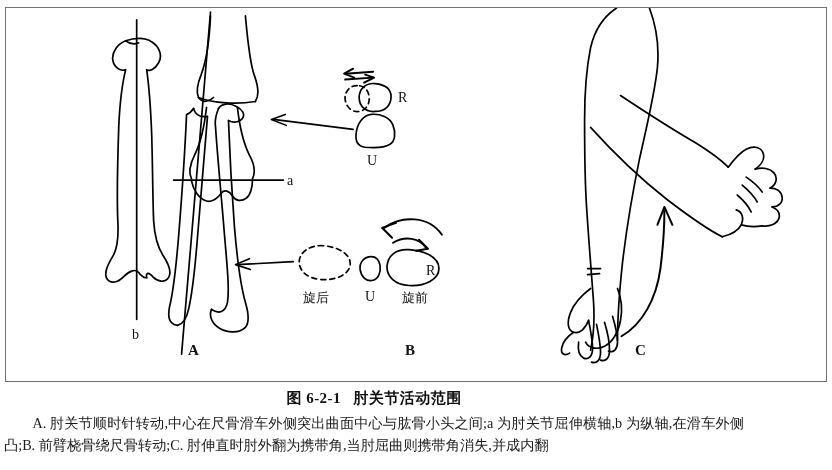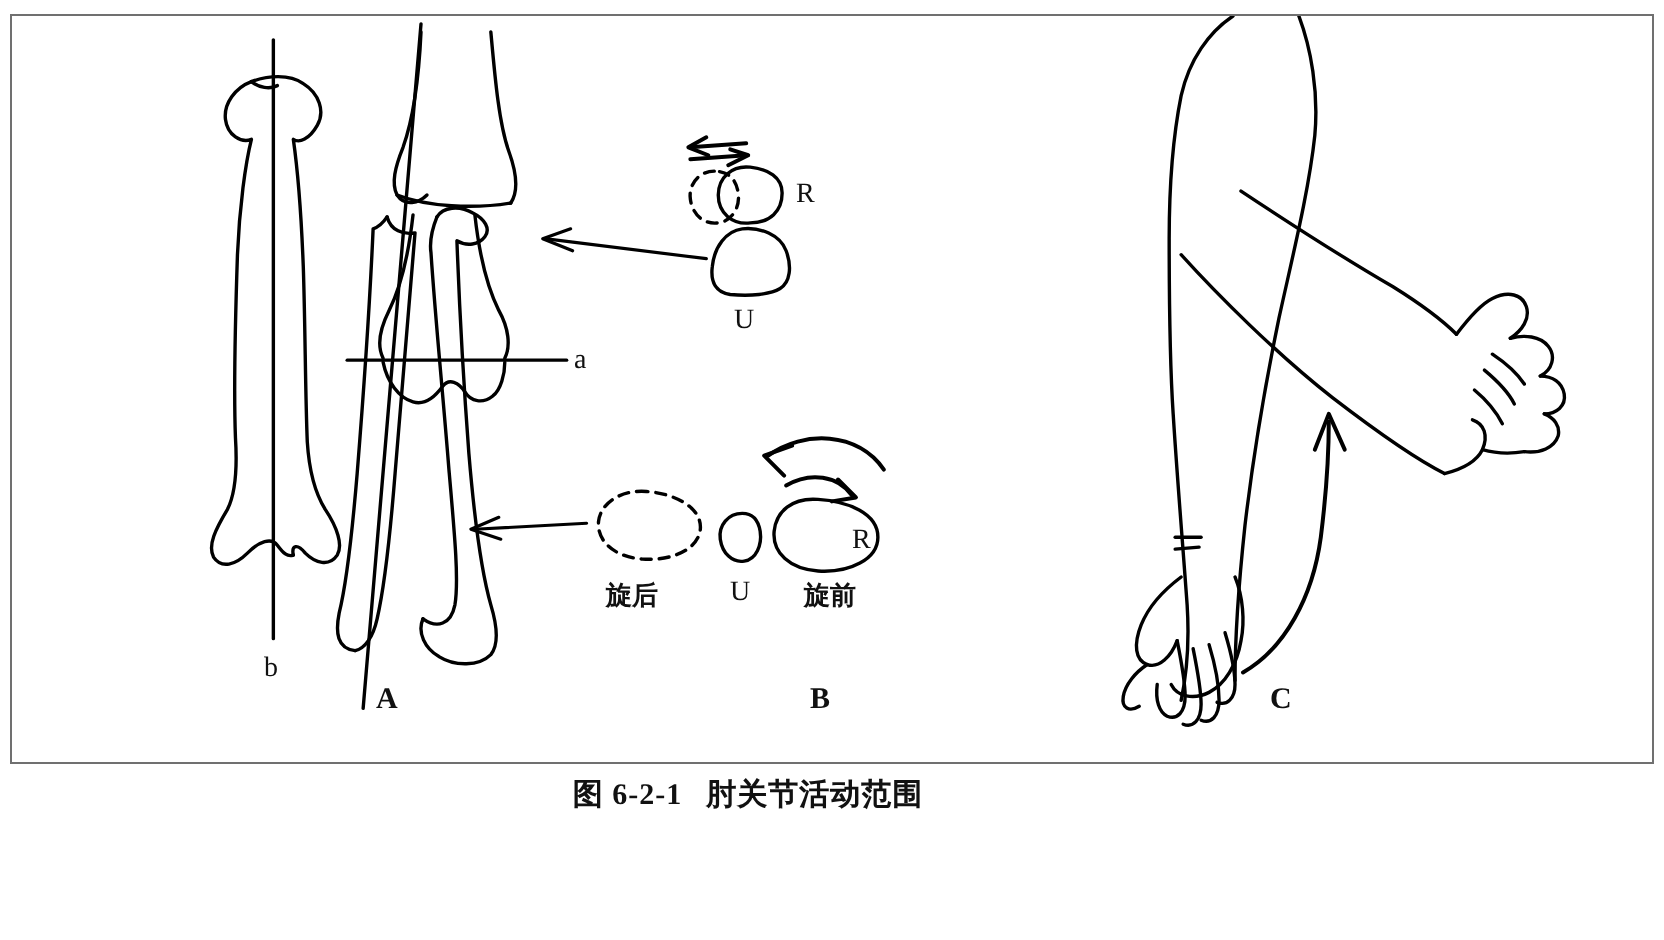--- a/index.html
+++ b/index.html
@@ -74,21 +74,21 @@
     position: absolute;
     font-family: "Liberation Serif", "DejaVu Serif", serif;
     font-size: 14px;
     color: #111111;
     white-space: nowrap;
     user-select: none;
   }
   .art-label.cn {
     font-family: "DejaVu Sans", "Liberation Sans", sans-serif;
     font-size: 13px;
-    font-weight: bold;
+    font-weight: normal;
   }
   .panel-letter {
     position: absolute;
     font-family: "Liberation Serif", "DejaVu Serif", serif;
     font-size: 15px;
     font-weight: bold;
     color: #111111;
   }
 </style>
 </head>
@@ -344,15 +344,16 @@
 
     <span class="panel-letter" style="left:399px; top:334px;">B</span>
 
     <span class="panel-letter" style="left:629px; top:334px;">C</span>
   </div>
 
   <div class="caption-block">
     <div class="figure-title">
       <span class="num">图 6-2-1</span><span>肘关节活动范围</span>
     </div>
+    <div class="caption-body">A. 肘关节顺时针转动,中心在尺骨滑车外侧突出曲面中心与肱骨小头之间;a 为肘关节屈伸横轴,b 为纵轴,在滑车外侧凸;B. 前臂桡骨绕尺骨转动;C. 肘伸直时肘外翻为携带角,当肘屈曲则携带角消失,并成内翻</div>
   </div>
 
 </div>
 
 </body></html>

